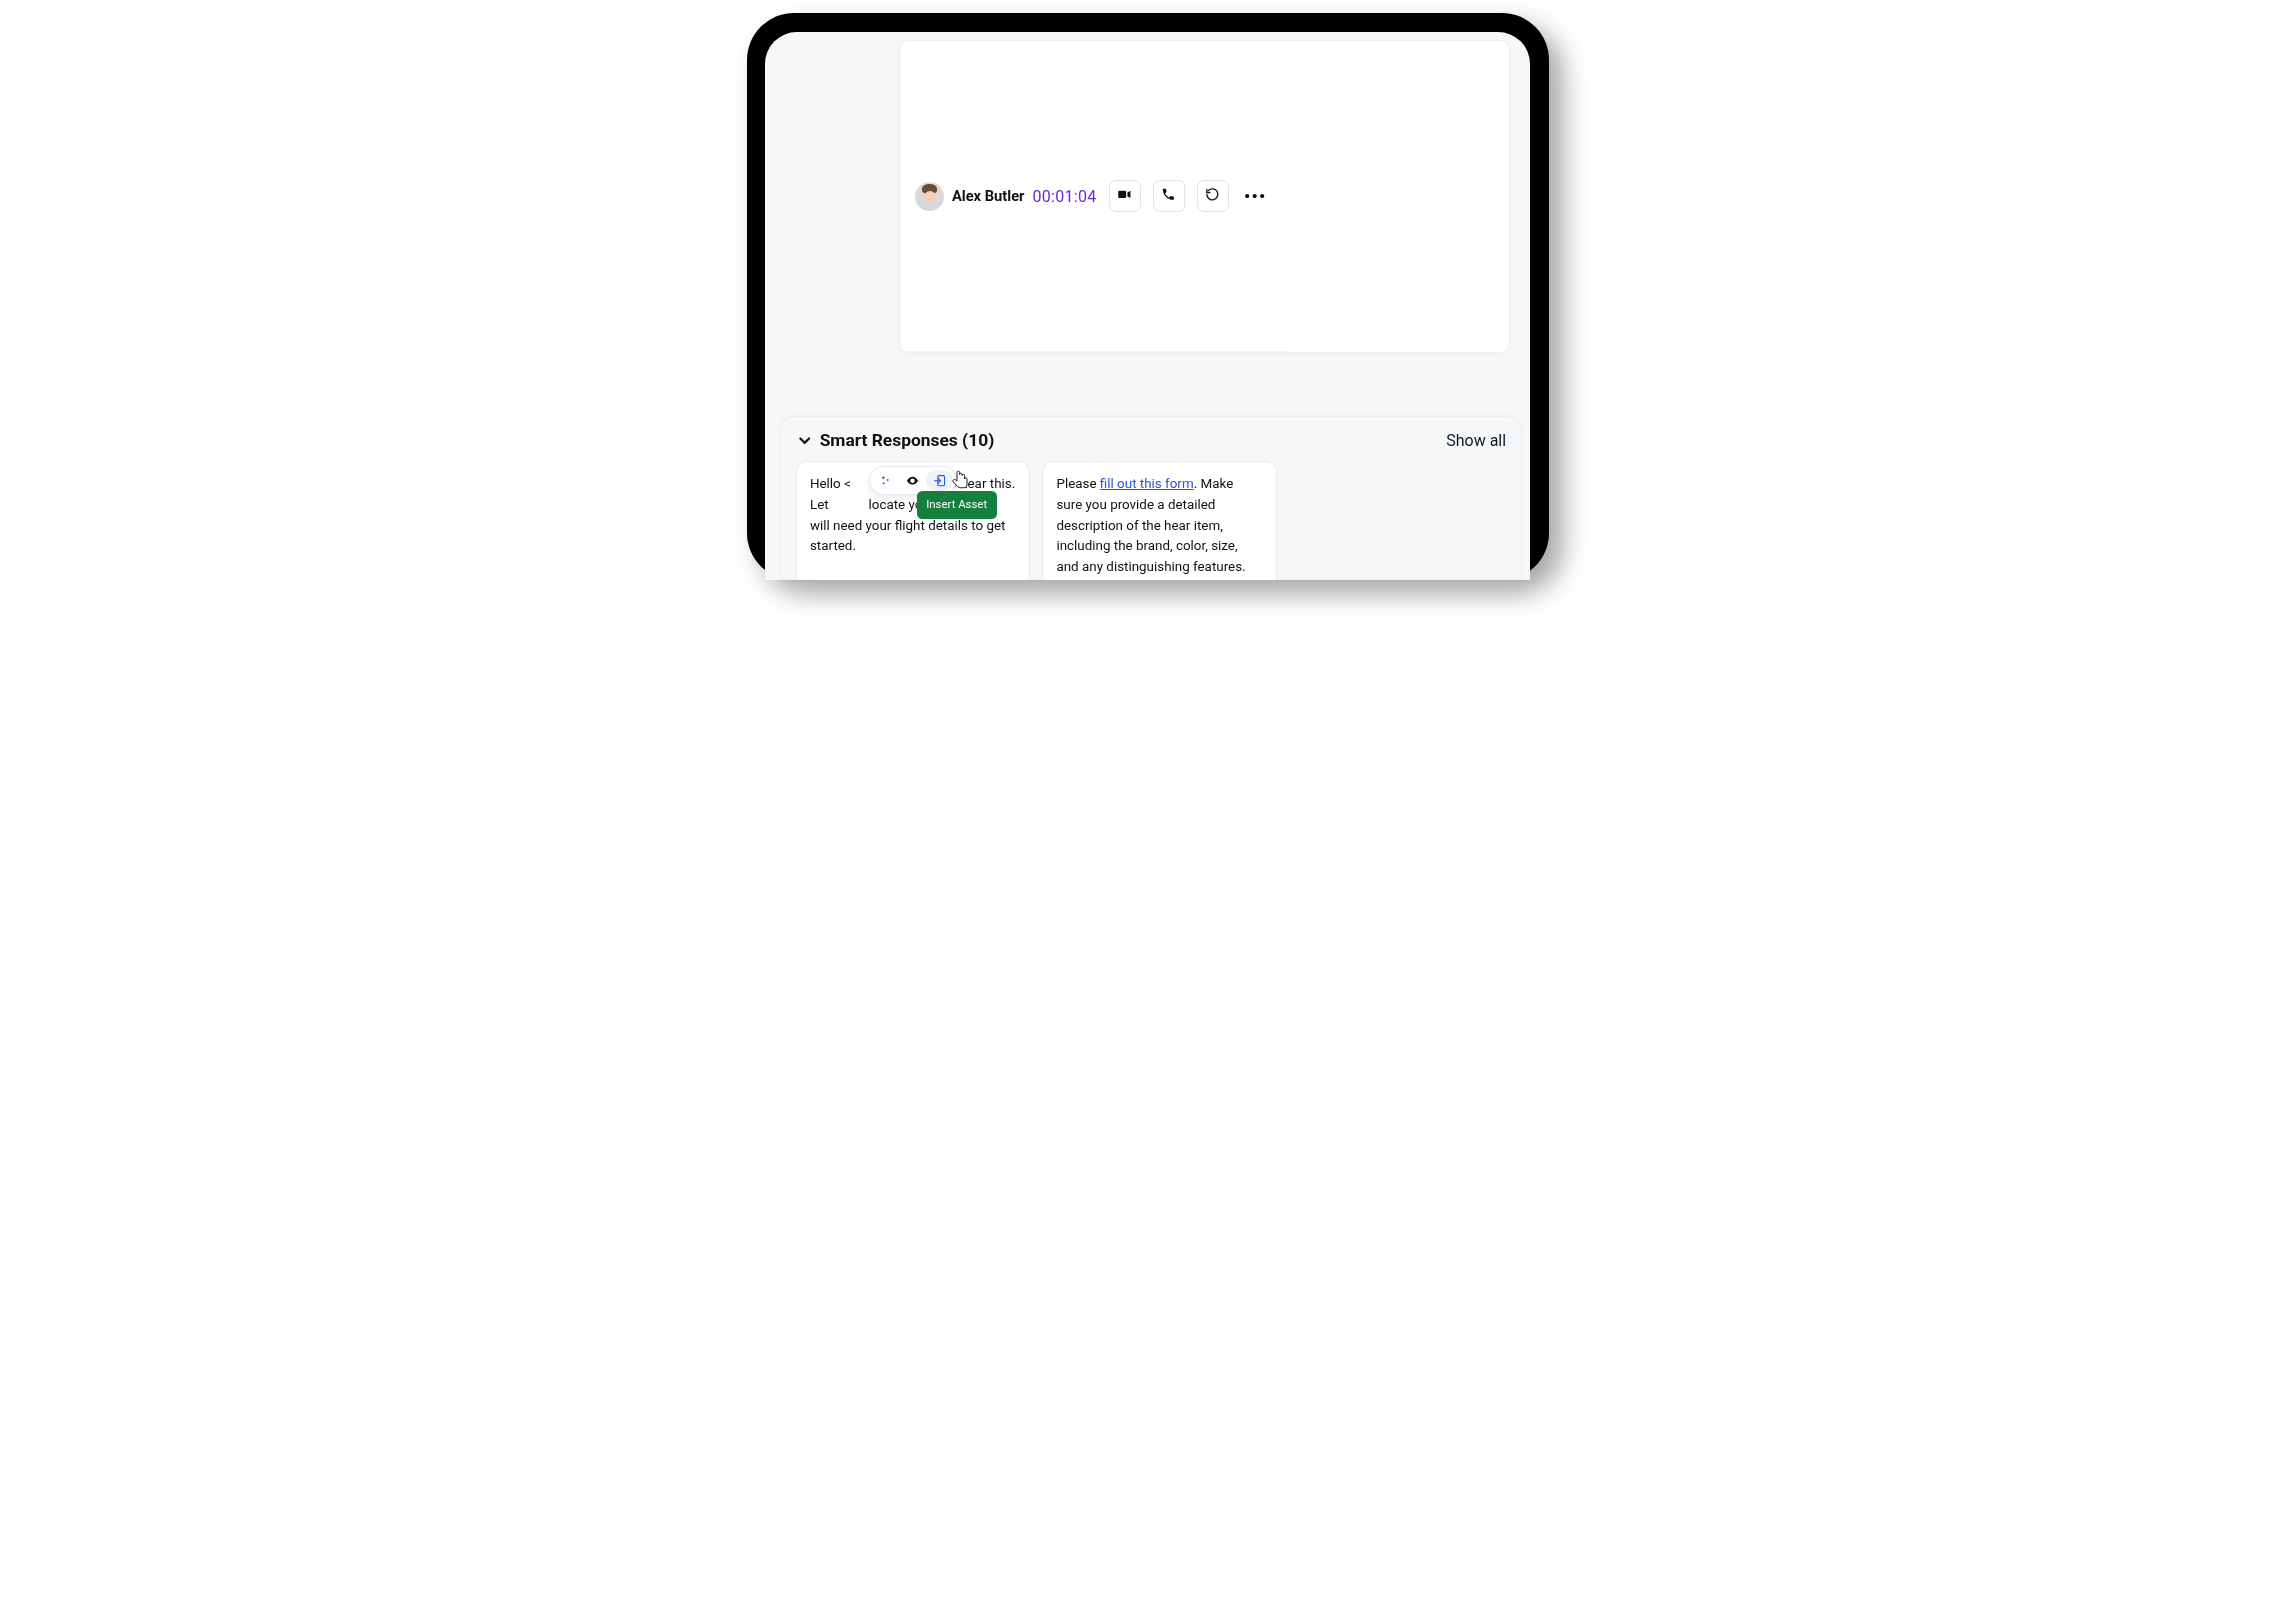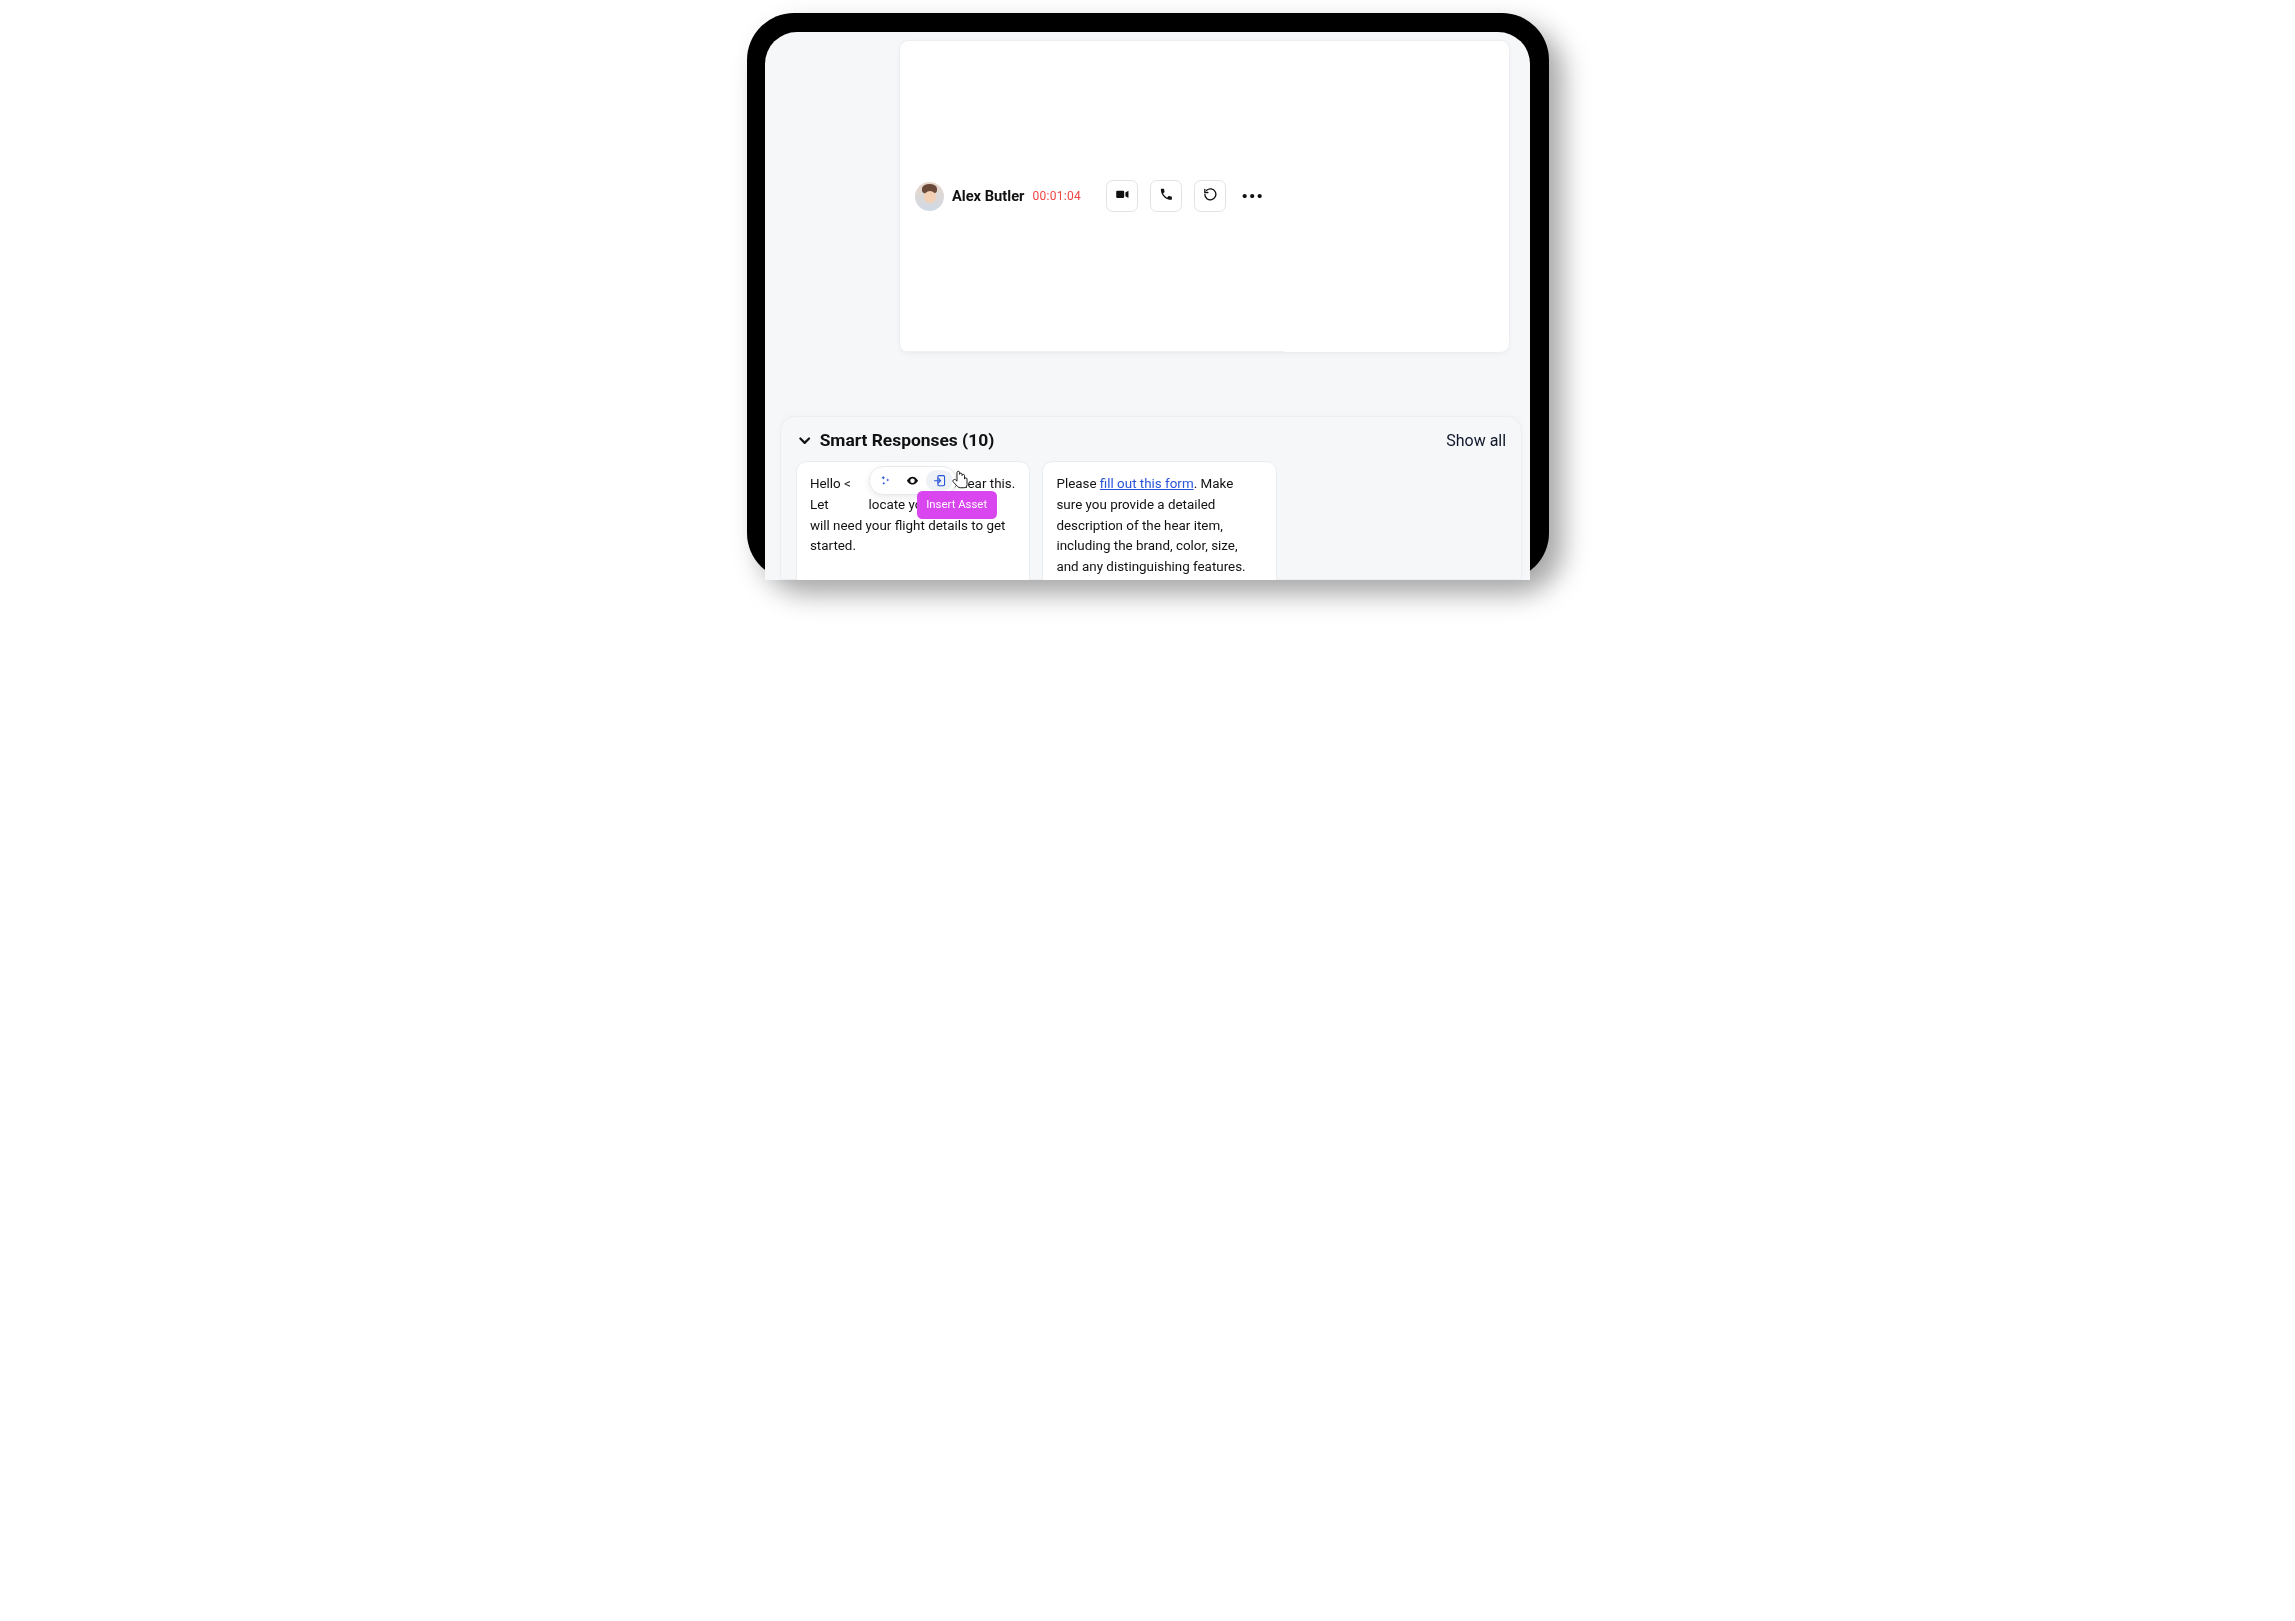--- a/index.html
+++ b/index.html
@@ -67,21 +67,21 @@
     background:#6b4a3a; border-radius:50% 50% 40% 40%;
   }
   .avatar::after{ 
     content:"";
     position:absolute; top:9.4px; left:8.7px; width:12px; height:12px;
     background:#f3cfb4; border-radius:50%;
   }
 
   .contact-name { font-weight: 700; font-size: 14.7px; color:#111; }
 
-  .timer { font-size: 12px; color:#ef4444; margin-left: auto; margin-right: 13px; letter-spacing: 0.3px;}
+  .timer { font-size: 16px; color:#6d28d9; margin-left: auto; margin-right: 0; letter-spacing: 0.3px;}
 
   .icon-btn {
     width: 32px; height: 32px;
     border: 1px solid #dfe3e8;
     border-radius: 6.7px;
     background: #fff;
     display: inline-flex;
     align-items: center;
     justify-content: center;
     margin-left: 4px;
@@ -214,21 +214,21 @@
   .hover-toolbar .tbtn.active{ background:#eef1f5; }
   .hover-toolbar svg{ width:13.4px; height:13.4px; }
 
   .cursor {
     position:absolute; top:8px; left: calc(50% + 39px);
     width:17.4px; height:20px; z-index:4; pointer-events: none;
   }
 
   .tooltip {
     position:absolute; top:29px; left: calc(50% + 4px);
-    background:#d946ef; color:#fff; font-size:11.4px;
+    background:#15803d; color:#fff; font-size:11.4px;
     padding:5.3px 9.4px; border-radius:5.3px; white-space:nowrap; z-index:4;
   }
 
 </style>
 </head>
 <body>
 
 <div class="device-frame">
   <div class="screen">
 

